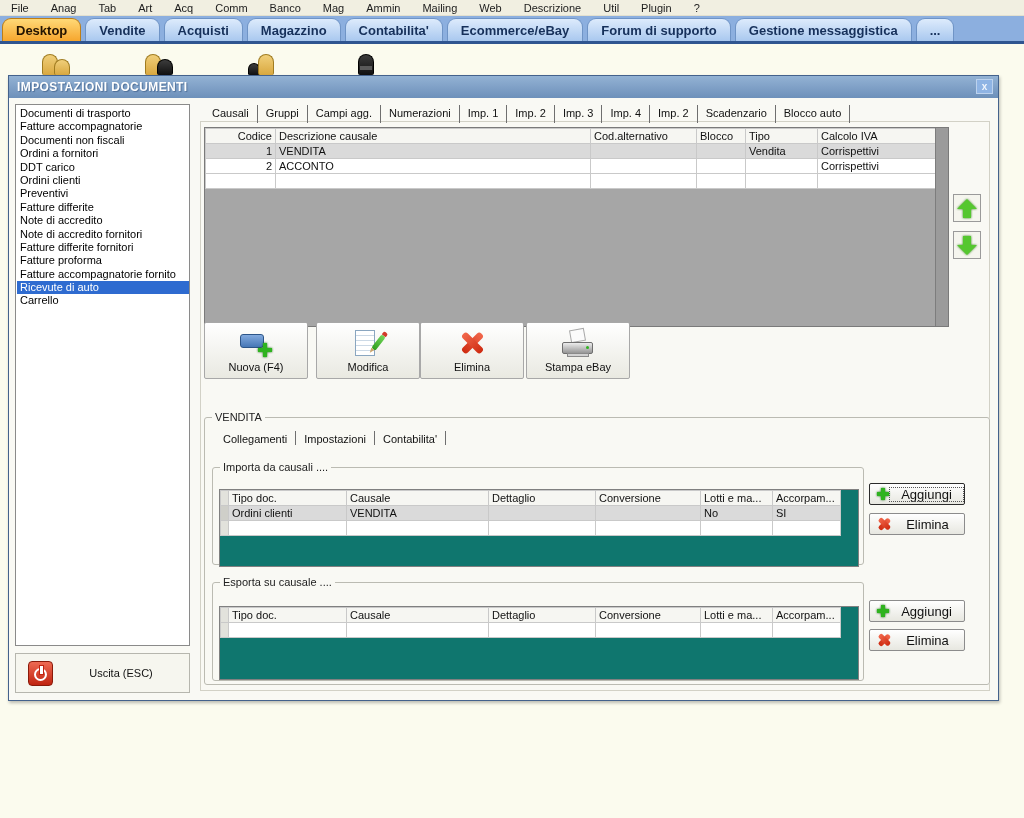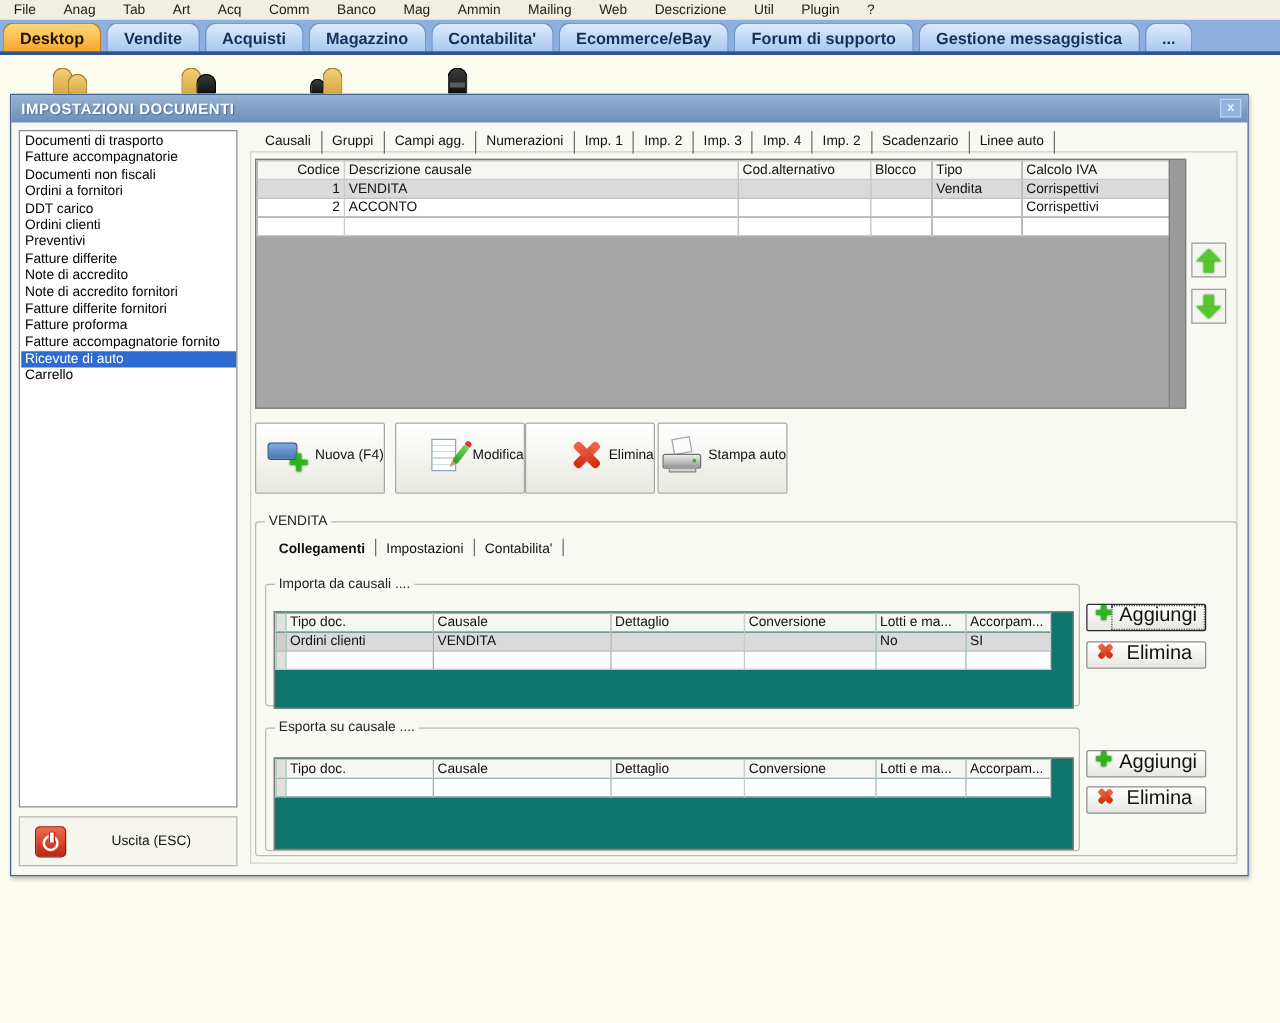--- a/index.html
+++ b/index.html
@@ -76,22 +76,22 @@
   .arrow-btn{position:absolute;left:944px;width:28px;height:28px;background:#f5f5ee;
     border:1px solid #9a9a9a;display:flex;align-items:center;justify-content:center;cursor:default}
   .arrow{position:relative;width:20px;height:19px;filter:drop-shadow(0 0 1px #2d7e12)}
   .arrow .tri{position:absolute;left:0;width:0;height:0;border-left:10px solid transparent;border-right:10px solid transparent}
   .arrow.up .tri{top:0;border-bottom:10px solid #55c72f}
   .arrow.up .stem{position:absolute;left:6px;top:10px;width:8px;height:9px;background:#55c72f}
   .arrow.down .tri{bottom:0;border-top:10px solid #55c72f}
   .arrow.down .stem{position:absolute;left:6px;top:0;width:8px;height:9px;background:#55c72f}
 
   
-  .abtn{position:absolute;top:262px;width:104px;height:57px;background:linear-gradient(#ffffff,#e9e9e1);
-    border:1px solid #a8a8a8;border-radius:2px;display:flex;flex-direction:row;align-items:center;
+  .abtn{position:absolute;top:246px;width:104px;height:57px;background:linear-gradient(#ffffff,#e9e9e1);
+    border:1px solid #a8a8a8;border-radius:2px;display:flex;flex-direction:column;align-items:center;
     justify-content:flex-end;padding-bottom:5px;gap:4px;font-size:11px;color:#111;cursor:default}
   .ic-new{position:relative;width:36px;height:26px}
   .ic-new .card{position:absolute;left:2px;top:3px;width:24px;height:14px;border-radius:3px;
     background:linear-gradient(#82aade,#4677b6);border:1px solid #2c5588}
   .plus{position:relative;width:14px;height:14px;filter:drop-shadow(0 0 1px #166d0c)}
   .plus::before{content:"";position:absolute;left:5px;top:0;width:4px;height:14px;background:#2fb31f}
   .plus::after{content:"";position:absolute;left:0;top:5px;width:14px;height:4px;background:#2fb31f}
   .ic-new .plus{position:absolute;right:2px;bottom:0}
   .plus.small{width:12px;height:12px}
   .plus.small::before{left:4px;width:4px;height:12px}
@@ -119,33 +119,33 @@
     background:linear-gradient(#ececec,#969696);border:1px solid #6f6f6f}
   .ic-print .pbody::after{content:"";position:absolute;right:3px;top:3px;width:3px;height:3px;
     background:#2fb31f;border-radius:50%}
   .ic-print .tray{position:absolute;left:6px;bottom:0;width:22px;height:4px;background:#d2d2d2;border:1px solid #8a8a8a}
 
   
   fieldset{position:relative;border:1px solid #bbbbb2;border-radius:3px}
   legend{font-size:11px;color:#222;padding:0 3px;margin-left:7px;white-space:nowrap}
   .vendita{position:absolute;left:195px;top:335px;width:786px;height:274px;background:#f9f9f4}
   .sub-tabs{position:absolute;left:10px;top:8px;display:flex;font-size:11px;color:#111}
-  .sub-tabs .dtab.active{font-weight:bold}
+  .sub-tabs .dtab.active{font-weight:normal}
   .grp{position:absolute;left:7px;width:652px}
   .grp.import{top:38px;height:104px}
   .grp.export{top:153px;height:105px}
   .sgrid{position:absolute;left:6px;background:#0f766e;border:1px solid #808080;overflow:hidden}
   .grp.import .sgrid{top:16px;width:640px;height:78px}
   .grp.export .sgrid{top:18px;width:640px;height:74px}
   table.grid td.rowhdr,table.grid th.rowhdr{background:#e2e2dc;padding:0}
   table.grid tr.sel td.rowhdr{background:#cfcfc9}
 
   .sbtn{position:absolute;left:664px;width:96px;height:22px;background:linear-gradient(#ffffff,#e7e7e0);
-    border:1px solid #8c8c8c;border-radius:2px;display:flex;padding-left:7px;
-    font-size:16px;color:#111;cursor:default}
+    border:1px solid #8c8c8c;border-radius:2px;display:flex;align-items:center;padding-left:7px;
+    font-size:13px;color:#111;cursor:default}
   .sbtn .lbl{flex:1;text-align:center}
   .sbtn.default{border:1px solid #2b2b2b}
   .sbtn.default .lbl{outline:1px dotted #555;outline-offset:-1px}
   .sbtn.t60{top:60px}.sbtn.t90{top:90px}.sbtn.t177{top:177px}.sbtn.t206{top:206px}
 </style>
 </head>
 <body>
 
 <div class="screen">
 
@@ -234,21 +234,21 @@
       <span class="dtab active">Causali</span>
       <span class="dtab">Gruppi</span>
       <span class="dtab">Campi agg.</span>
       <span class="dtab">Numerazioni</span>
       <span class="dtab">Imp. 1</span>
       <span class="dtab">Imp. 2</span>
       <span class="dtab">Imp. 3</span>
       <span class="dtab">Imp. 4</span>
       <span class="dtab">Imp. 2</span>
       <span class="dtab">Scadenzario</span>
-      <span class="dtab">Linee auto</span>
+      <span class="dtab">Blocco auto</span>
     </div>
 
     <div class="grid-main">
       <table class="grid">
         <colgroup>
             <col style="width:70px">
             <col style="width:315px">
             <col style="width:106px">
             <col style="width:49px">
             <col style="width:72px">
@@ -322,21 +322,21 @@
     <div class="abtn" style="left:411px">
       <span class="ic-x"></span>
       <span>Elimina</span>
     </div>
     <div class="abtn" style="left:517px">
       <span class="ic-print">
           <i class="paper"></i>
           <i class="pbody"></i>
           <i class="tray"></i>
         </span>
-      <span>Stampa auto</span>
+      <span>Stampa eBay</span>
     </div>
 
     <fieldset class="vendita">
       <legend>VENDITA</legend>
 
       <div class="sub-tabs">
         <span class="dtab active">Collegamenti</span>
         <span class="dtab">Impostazioni</span>
         <span class="dtab">Contabilita'</span>
       </div>

